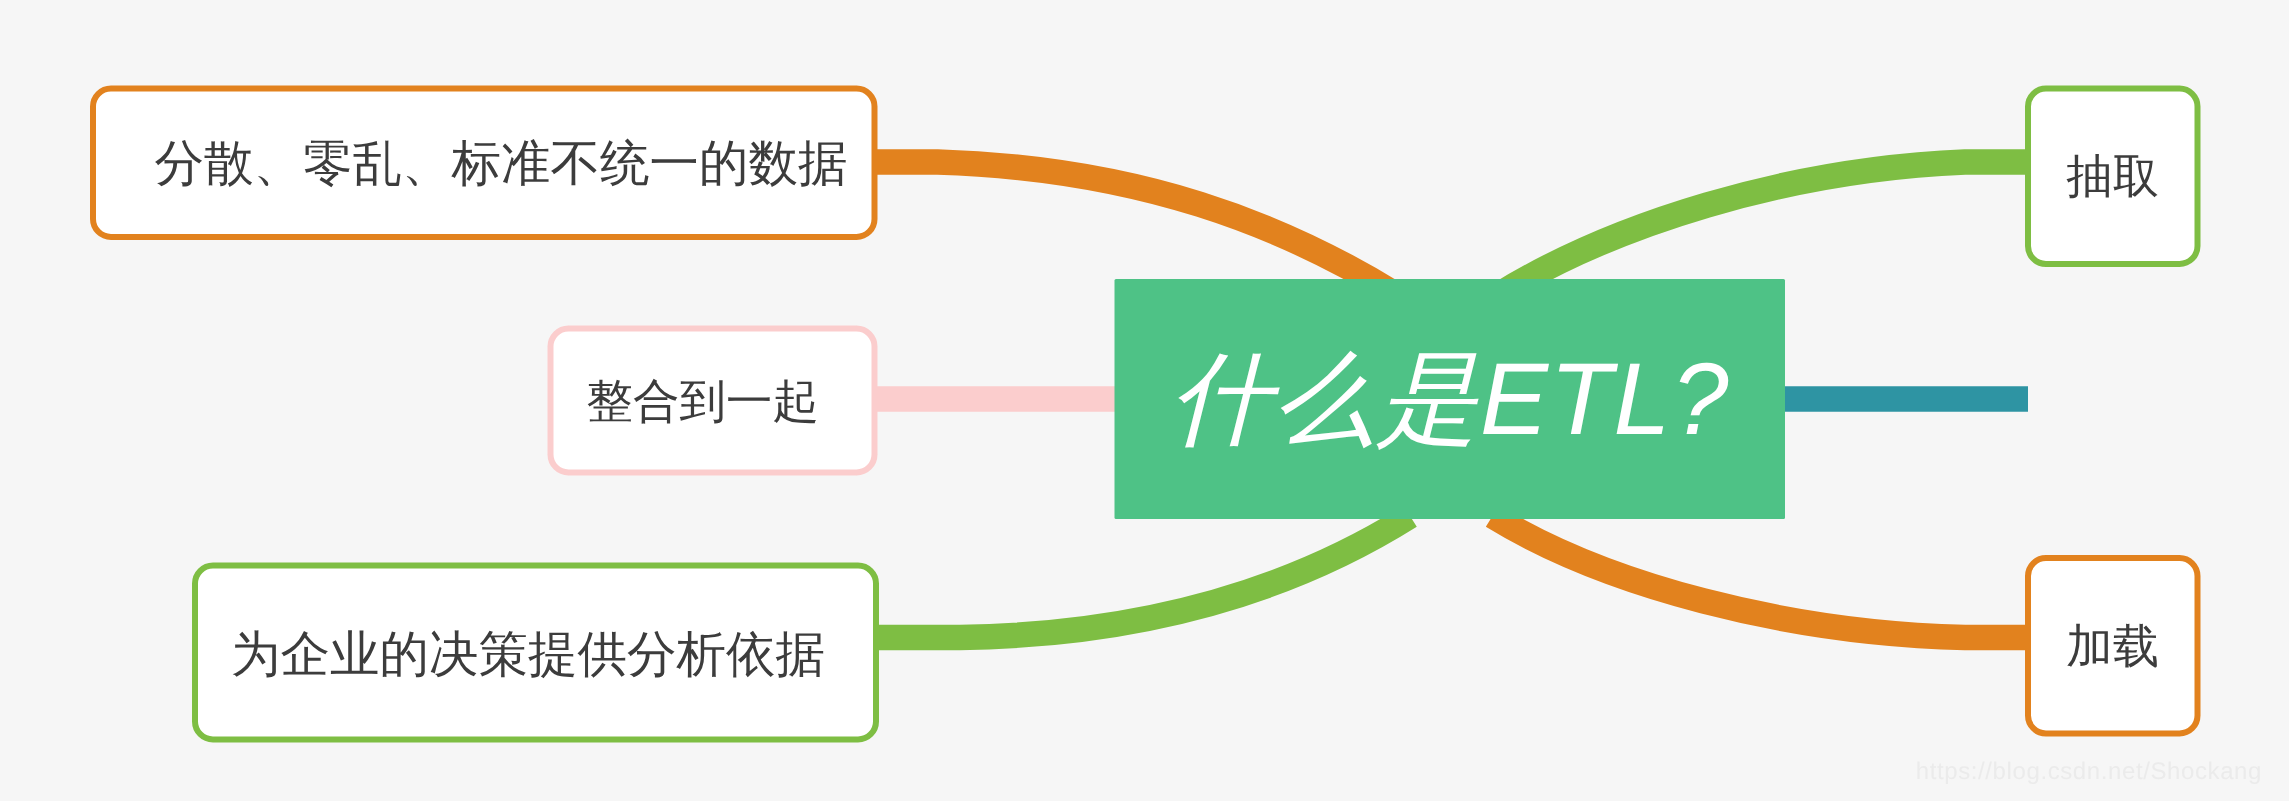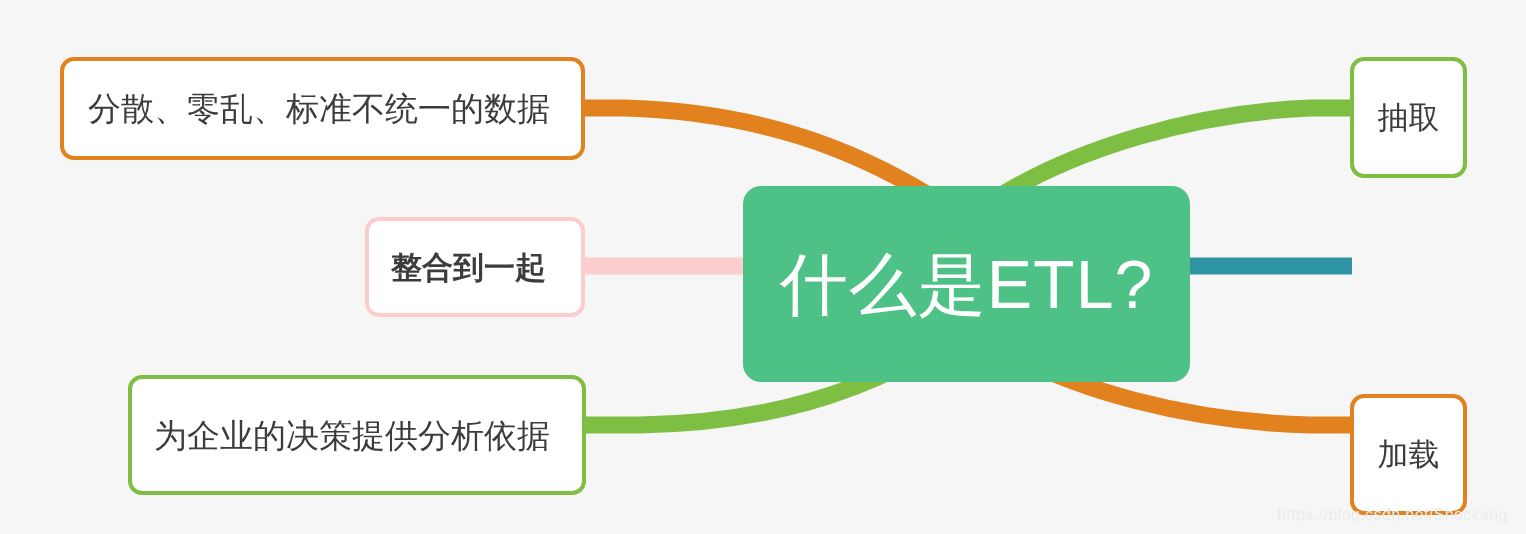--- a/index.html
+++ b/index.html
@@ -39,56 +39,56 @@
     color: #3c3c3c;
     white-space: nowrap;
     line-height: 1;
   }
 
   
   #node-root {
     left: 743px;
     top: 186px;
     width: 447px;
-    height: 196px;
+    height: 160px;
     border: 0;
-    border-radius: 18px;
+    border-radius: 1px;
     background: #4ec286;
     justify-content: center;
+    font-style: italic;
   }
   #node-root .node-label {
     color: #ffffff;
     font-size: 68px;
     font-weight: 300;
     letter-spacing: 1px;
   }
 
   
   #node-left-1 {
     left: 60px;
     top: 57px;
     width: 525px;
     height: 103px;
     border-width: 4px;
     border-color: #e2821e;
     border-radius: 14px;
-    padding-left: 24px;
+    padding-left: 39px;
   }
   #node-left-1 .node-label { font-size: 33px; }
 
   #node-left-2 {
     left: 365px;
     top: 217px;
     width: 220px;
     height: 100px;
     border-width: 4px;
     border-color: #fbcdcd;
     border-radius: 14px;
     padding-left: 22px;
-    font-weight: bold;
   }
   #node-left-2 .node-label { font-size: 31px; }
 
   #node-left-3 {
     left: 128px;
     top: 375px;
     width: 458px;
     height: 120px;
     border-width: 4px;
     border-color: #7ebe43;
@@ -103,21 +103,21 @@
     width: 117px;
     height: 121px;
     border-width: 4px;
     border-radius: 14px;
     justify-content: center;
   }
   .node-right .node-label { font-size: 31px; }
 
   #node-right-1 { top: 57px;  border-color: #7ebe43; }
   #node-right-2 { top: 217px; border-color: #2290a5; }
-  #node-right-3 { top: 394px; border-color: #e2821e; align-items: center; }
+  #node-right-3 { top: 370px; border-color: #e2821e; align-items: center; }
 
   
   #watermark {
     position: absolute;
     right: 18px;
     bottom: 10px;
     font-size: 16px;
     color: #ebebeb;
     letter-spacing: 0.4px;
     z-index: 8;

